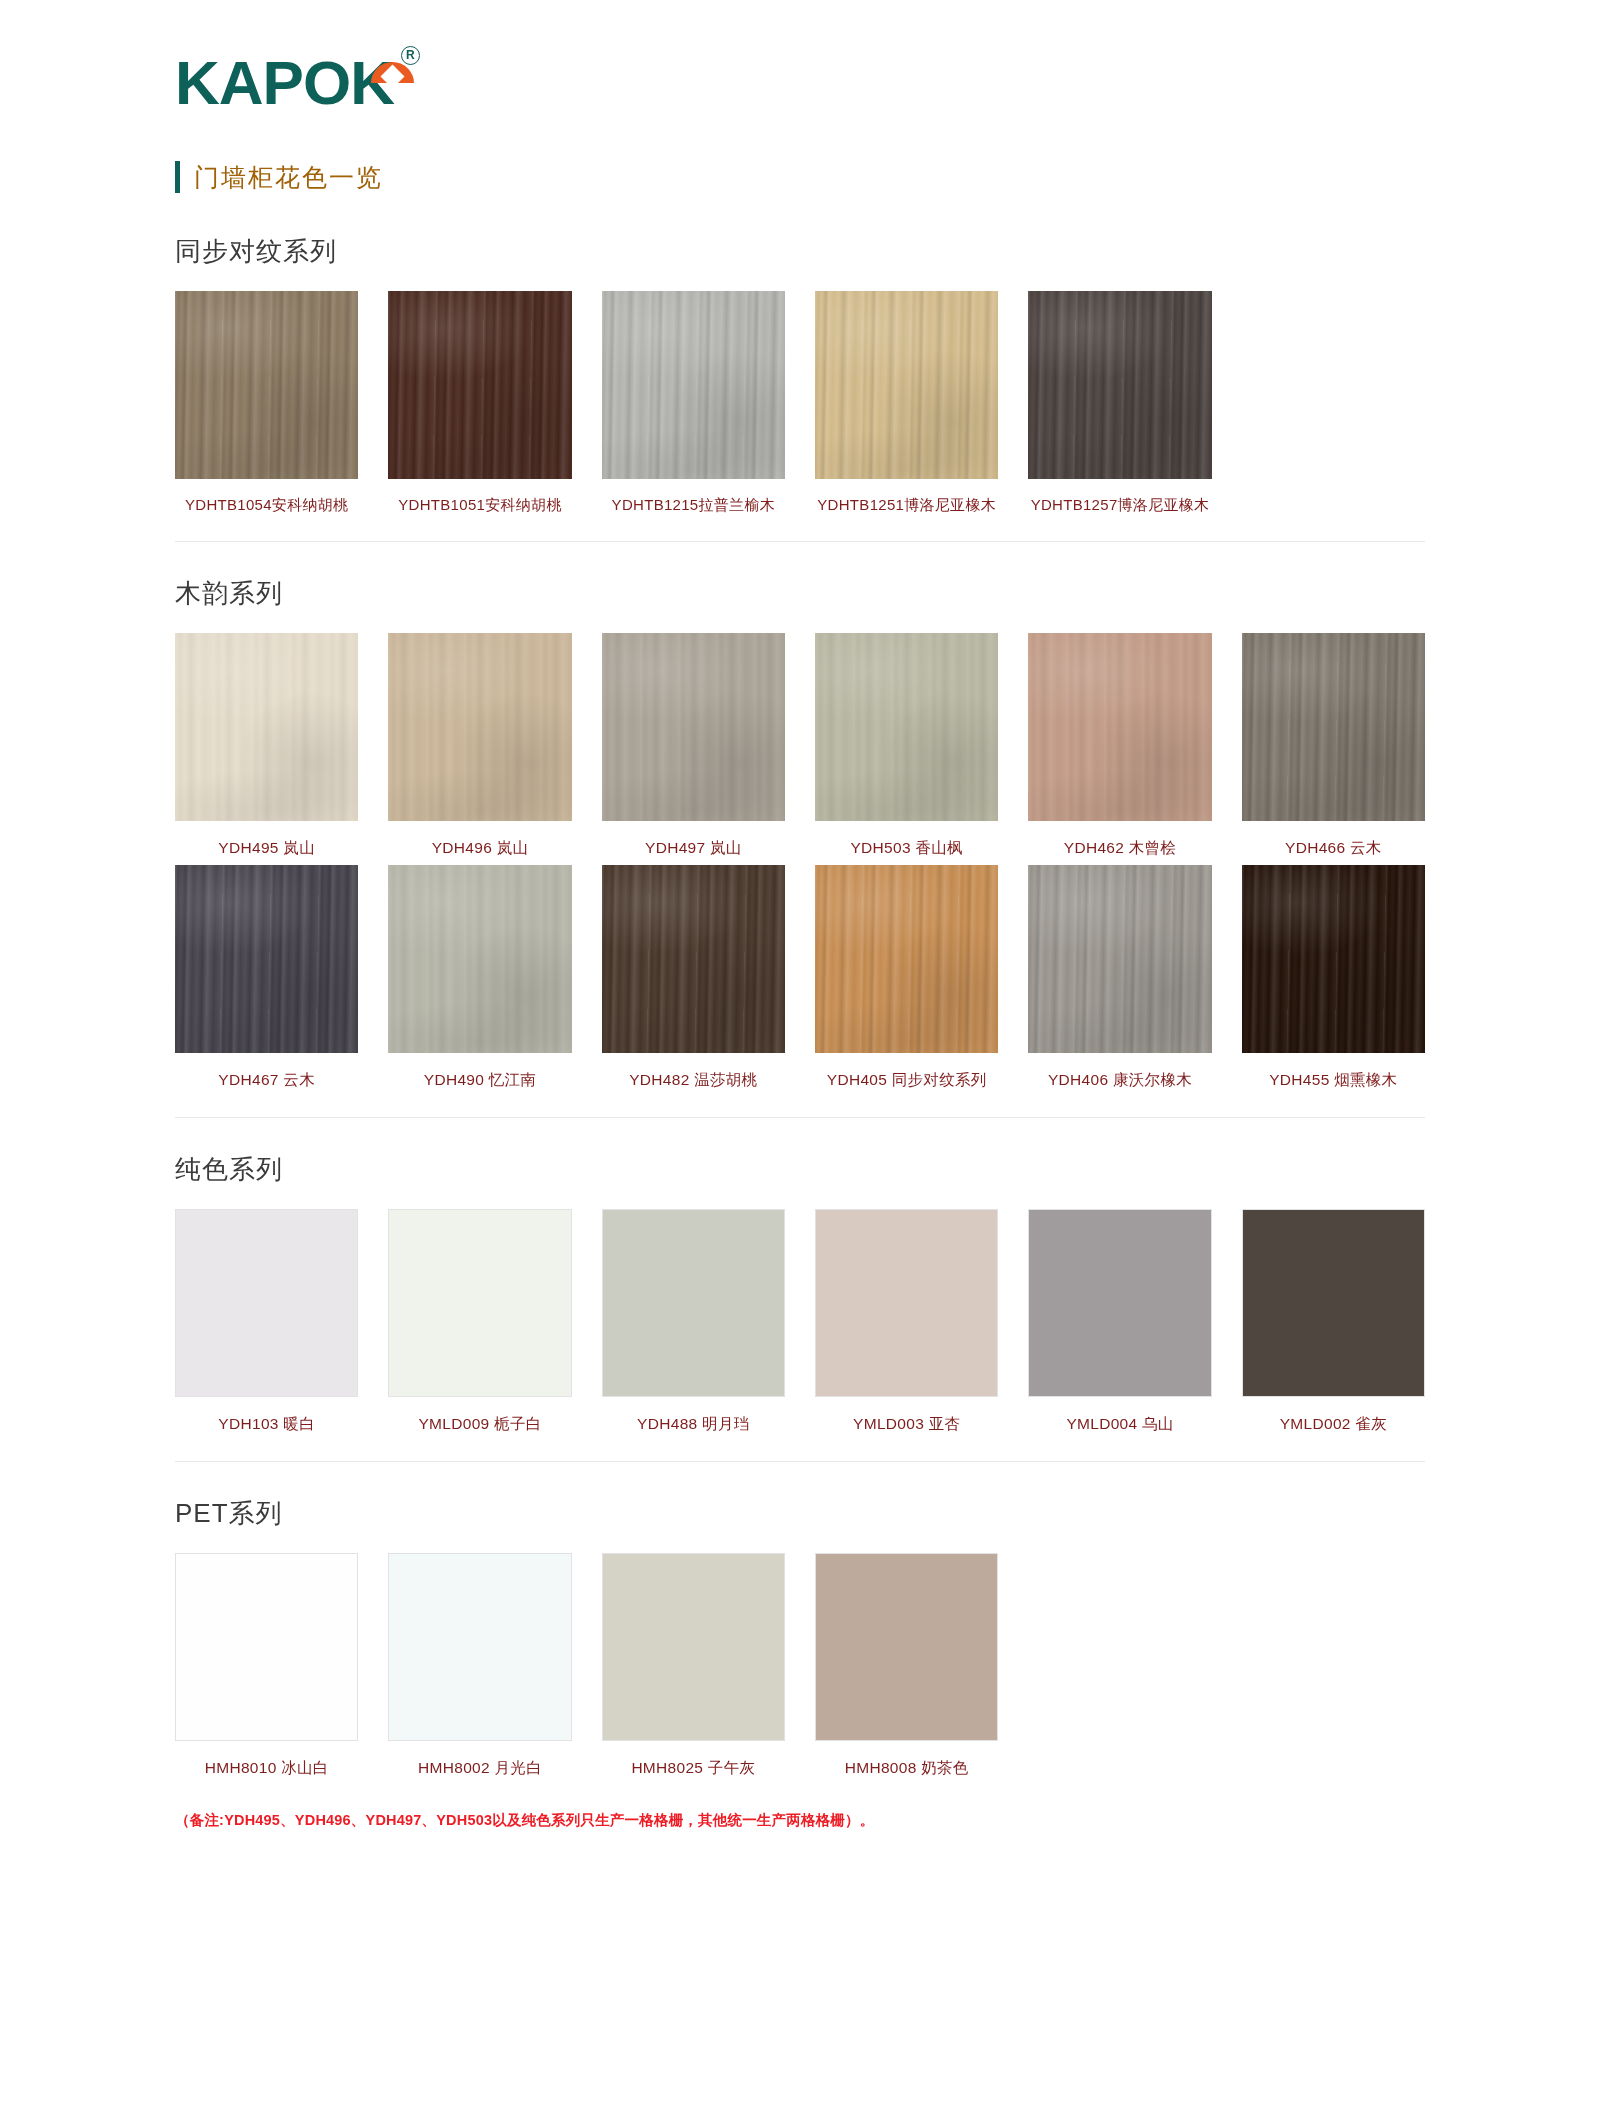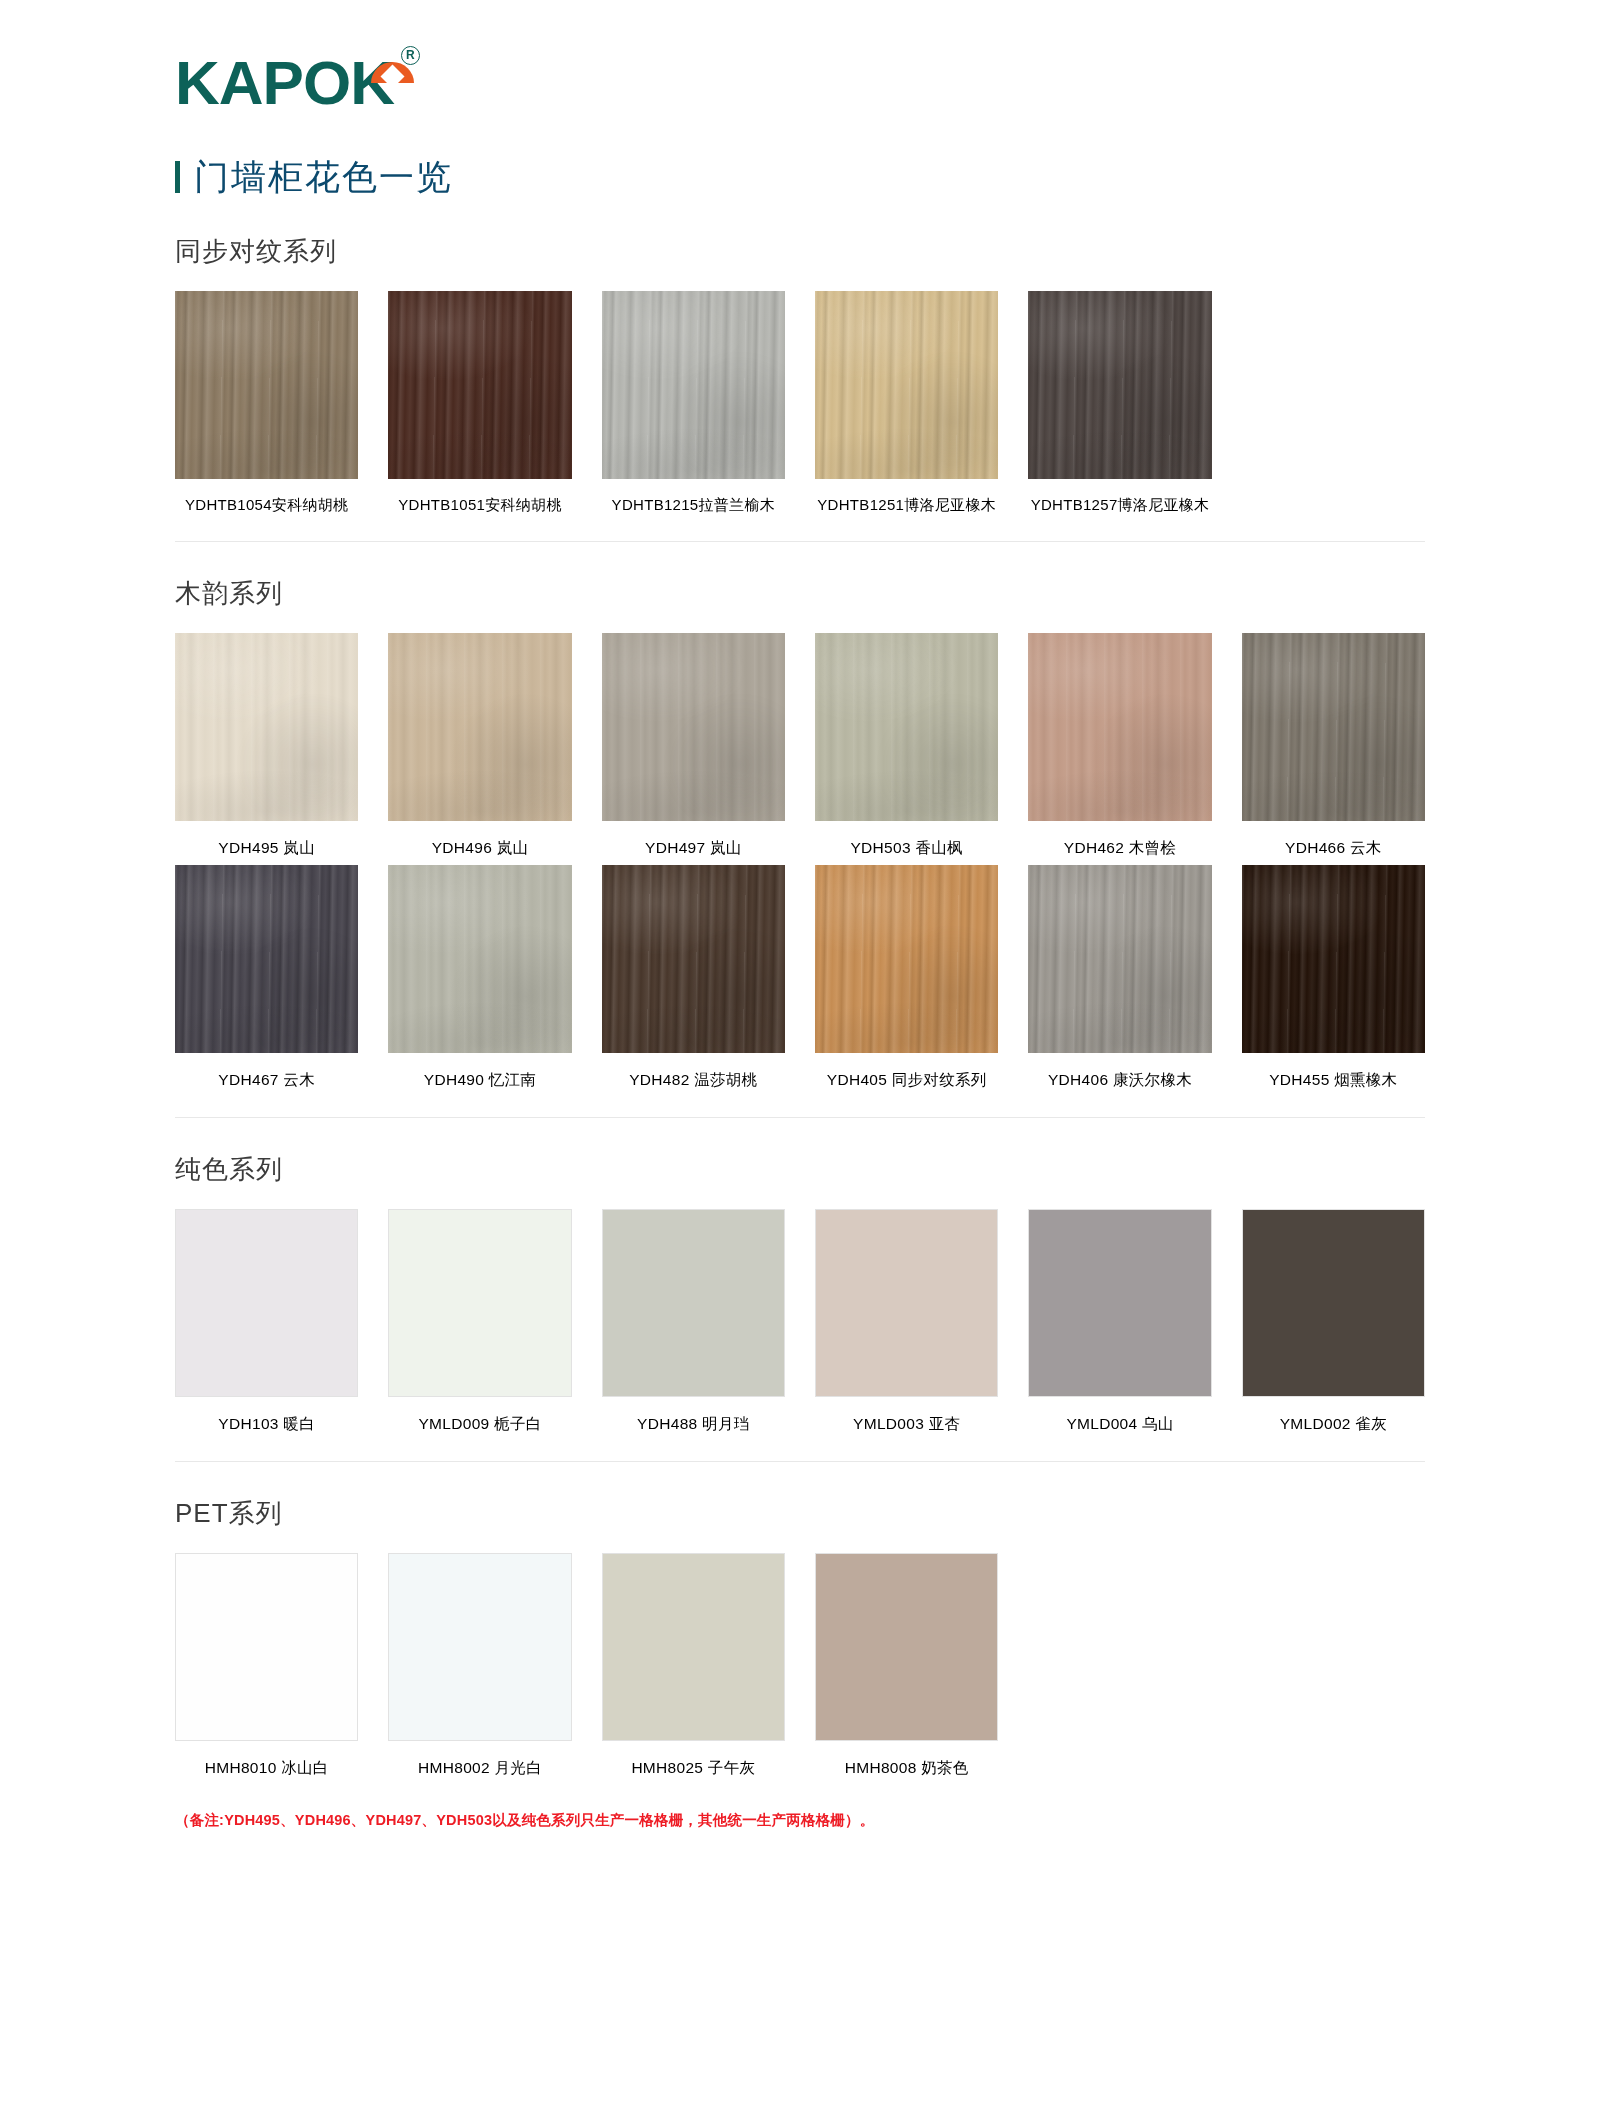--- a/index.html
+++ b/index.html
@@ -88,22 +88,22 @@
     margin-top: 36px;
     height: 46px;
   }
   .title-bar {
     width: 5px;
     height: 32px;
     background: #0d6158;
     margin-right: 14px;
   }
   .page-title {
-    font-size: 35px;
-    color: #0c4a6e;
+    font-size: 25px;
+    color: #a16207;
     letter-spacing: 2px;
     font-weight: 400;
   }
 
   
   .section { margin-top: 34px; }
   .section-title {
     font-size: 26px;
     color: #3b3b3b;
     letter-spacing: 1px;
@@ -122,21 +122,21 @@
     width: 100%;
     height: 188px;
     background: #ccc;
     position: relative;
     overflow: hidden;
   }
   .swatch.bordered { border: 1px solid #e2e2e2; }
   .swatch-label {
     text-align: center;
     font-size: 15.5px;
-    color: #000000;
+    color: #7f1d1d;
     padding-top: 17px;
     padding-bottom: 6px;
     letter-spacing: 0.3px;
     white-space: nowrap;
   }
   .swatch-label.small { font-size: 15px; }
 
   .divider {
     height: 1px;
     background: #e8e8e8;

